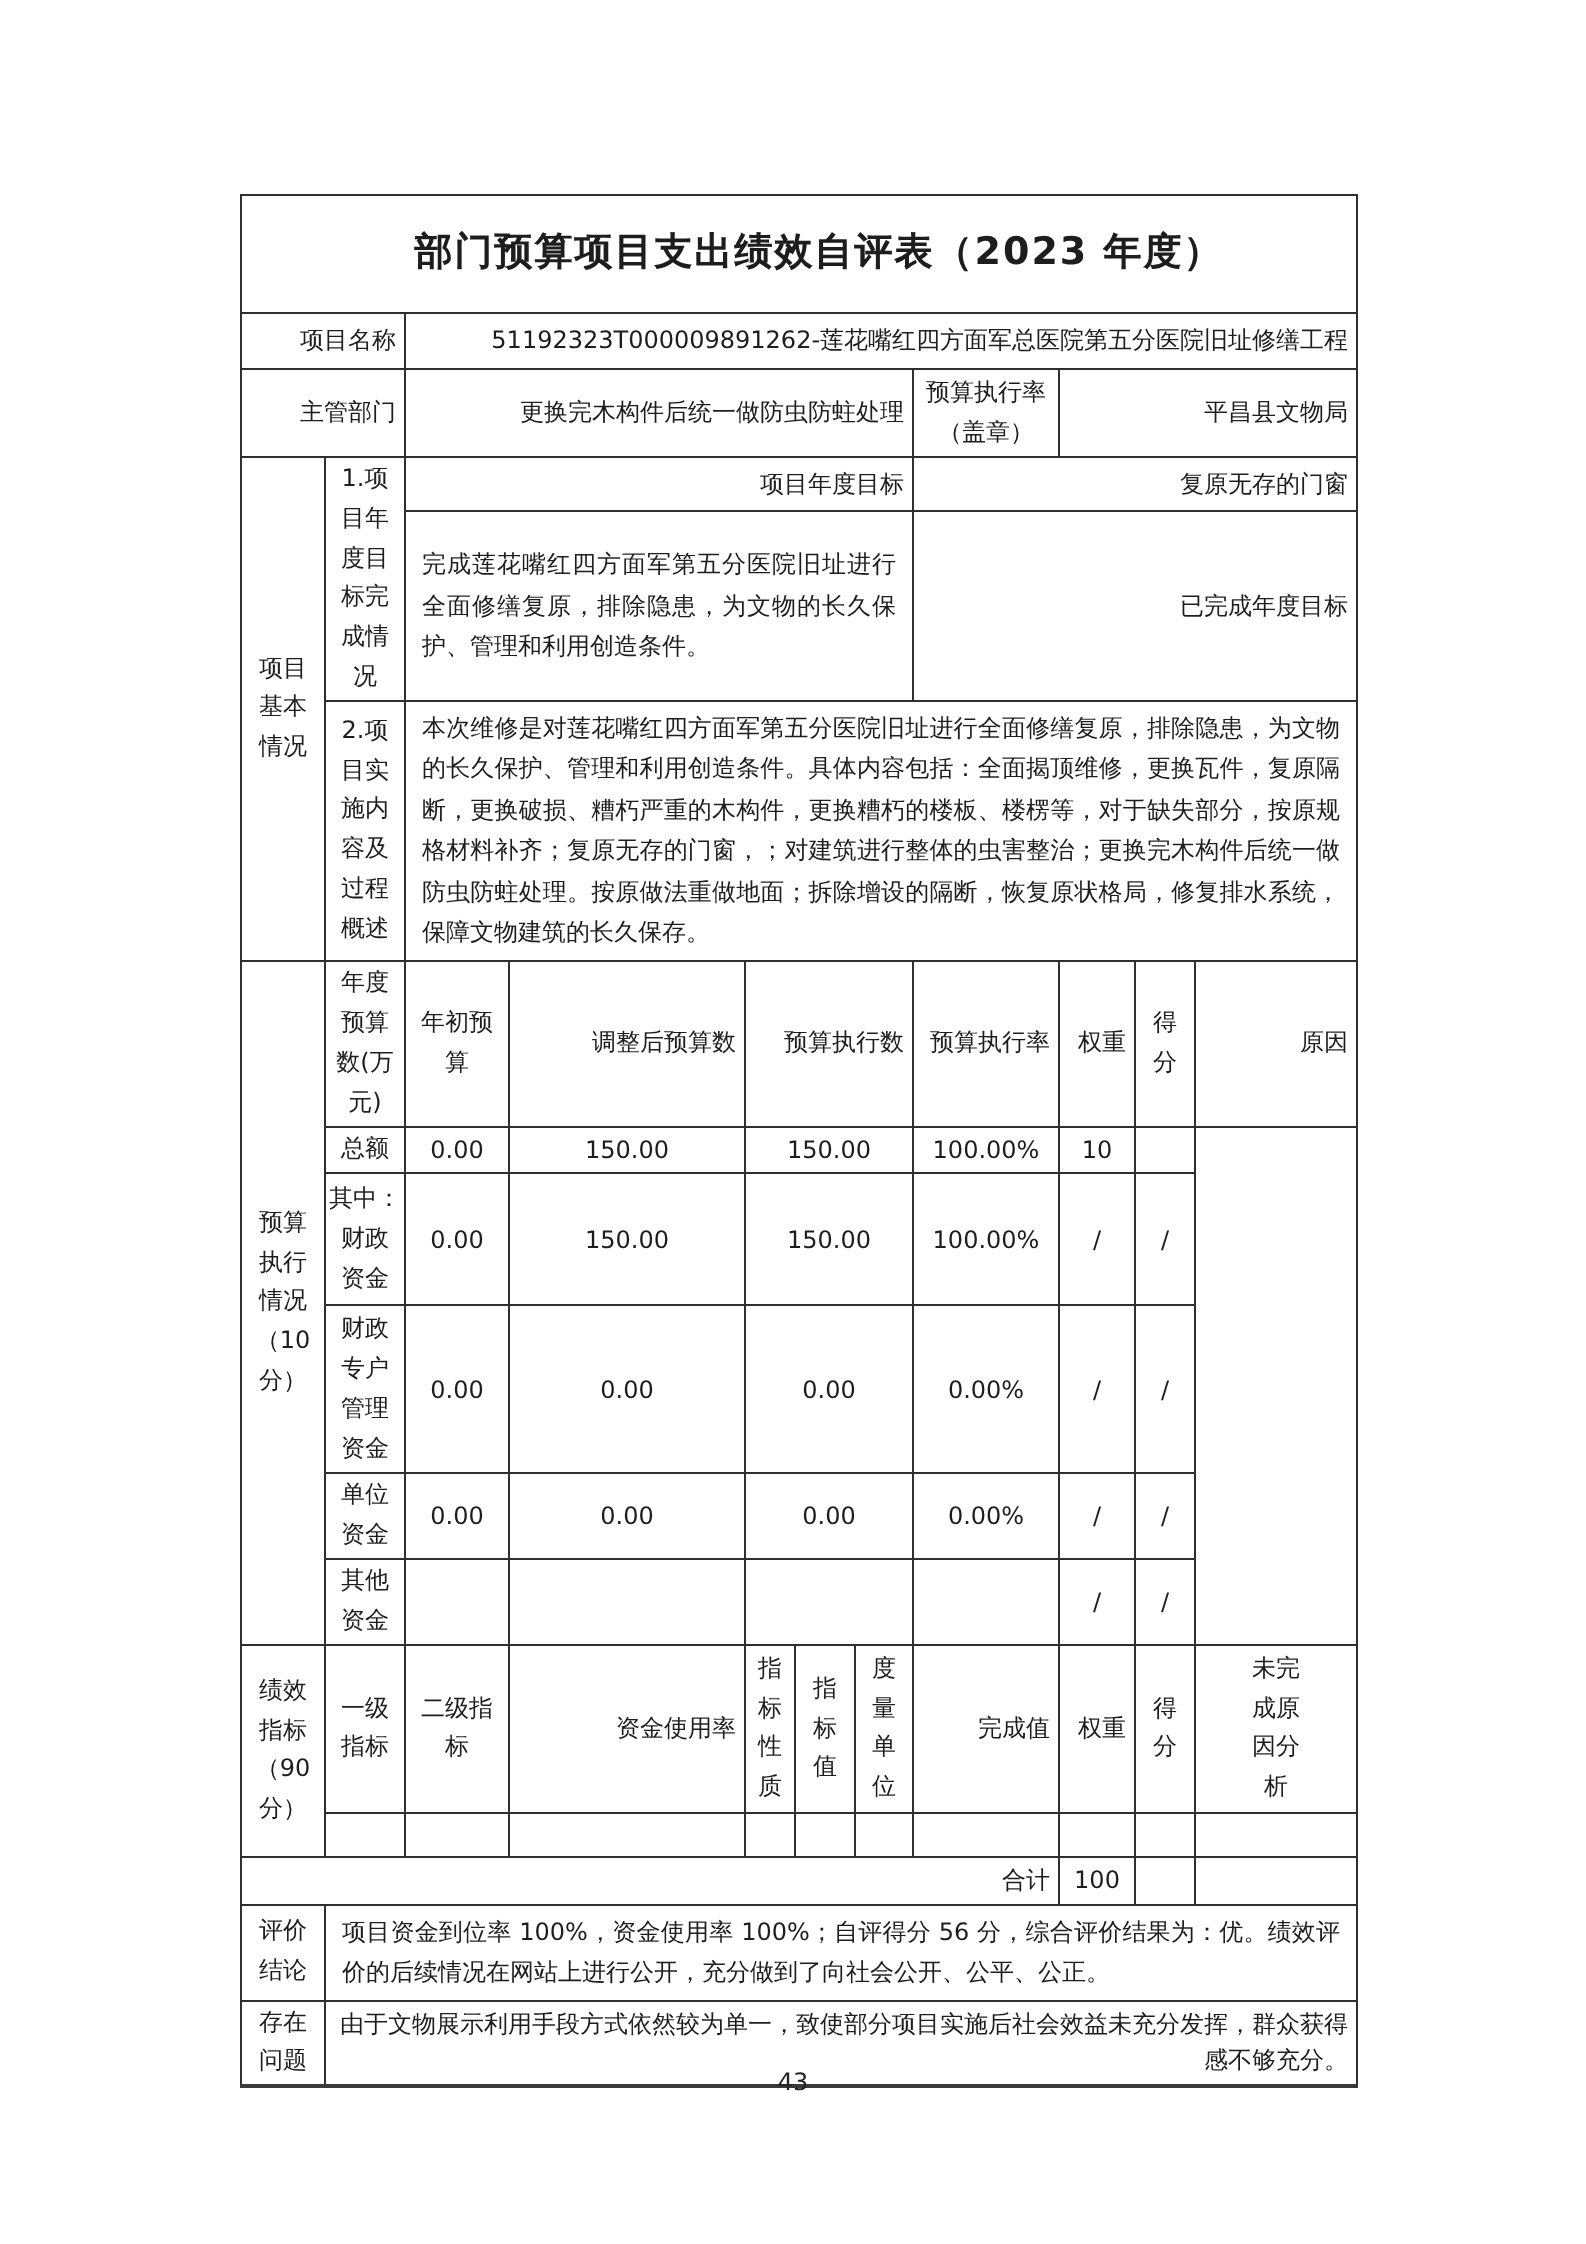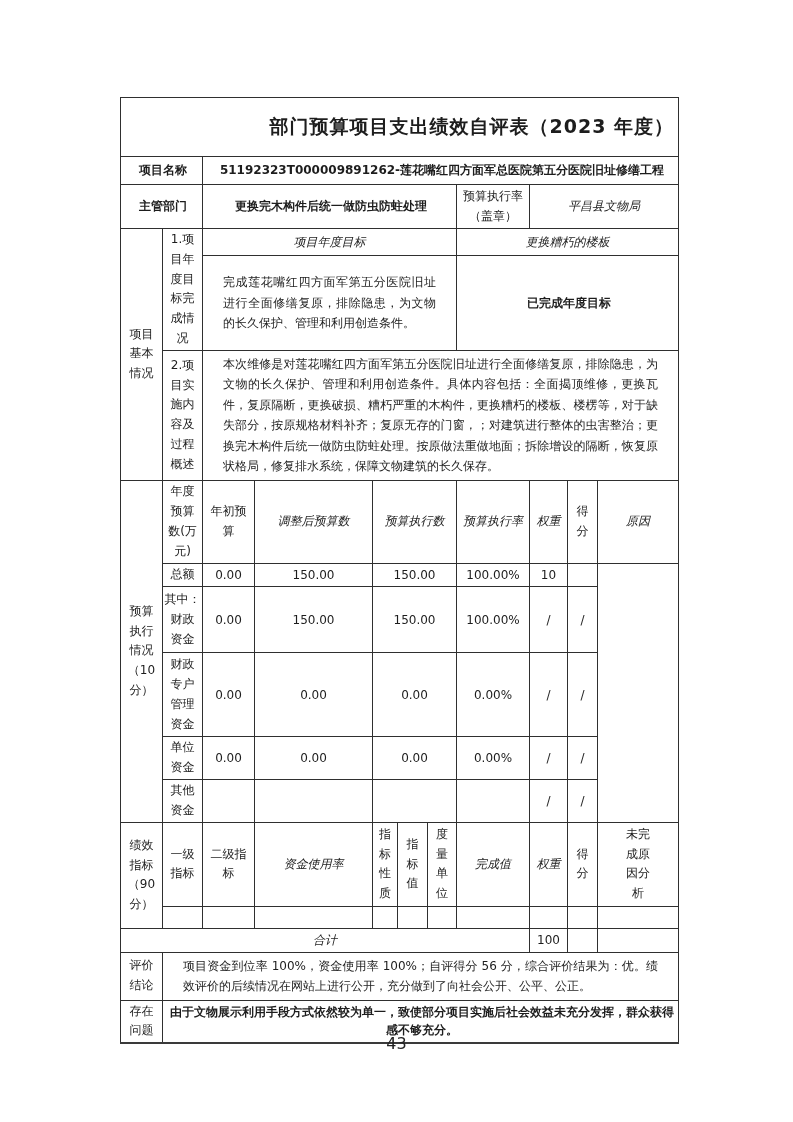--- a/index.html
+++ b/index.html
@@ -9,31 +9,31 @@
     color:#1d1d1d;
   }
   .sheet{position:absolute;left:120px;top:97px;width:558px;}
   table{border-collapse:collapse;table-layout:fixed;width:558px;}
   td{
     border:1px solid #2f2f2f;font-size:12px;padding:2px 4px;
     vertical-align:middle;overflow:hidden;box-sizing:border-box;
     line-height:1.55;
   }
   .title-cell{
-    font-size:19px;font-weight:bold;text-align:right;letter-spacing:1px;padding-left:24px;
-  }
-  .c{text-align:center;font-style:italic;}
-  .l{text-align:center;padding-left:7px;font-weight:bold;}
+    font-size:19px;font-weight:bold;text-align:center;letter-spacing:1px;padding-left:24px;
+  }
+  .c{text-align:right;}
+  .l{text-align:right;padding-left:7px;}
   .pre{white-space:pre-line;text-align:center;line-height:1.65;padding:1px 1px;}
-  .para{text-align:justify;line-height:20.5px;padding:3px 20px;}
+  .para{text-align:justify;line-height:20.5px;padding:3px 8px;}
   .num{text-align:center;}
   tr.bottom td{border-bottom:2.5px solid #3a3a3a;}
   .page-num{
     position:absolute;left:0;top:1034px;width:793px;text-align:center;
-    font-size:16px;color:#222;
+    font-size:12px;color:#222;
   }
 </style>
 </head>
 <body>
 
 <div class="sheet">
 <table>
   <colgroup>
     <col style="width:42px">
         <col style="width:40px">
@@ -70,21 +70,21 @@
       <td rowspan="3" class="pre">项目
 基本
 情况</td>
       <td rowspan="2" class="pre">1.项
 目年
 度目
 标完
 成情
 况</td>
       <td colspan="5" class="c">项目年度目标</td>
-      <td colspan="4" class="c">更换糟朽的楼板</td>
+      <td colspan="4" class="c">复原无存的门窗</td>
     </tr>
 
     <tr style="height:93px">
       <td colspan="5" class="para">完成莲花嘴红四方面军第五分医院旧址进行全面修缮复原，排除隐患，为文物的长久保护、管理和利用创造条件。</td>
       <td colspan="4" class="l">已完成年度目标</td>
     </tr>
 
     <tr style="height:125px">
       <td class="pre">2.项
 目实

